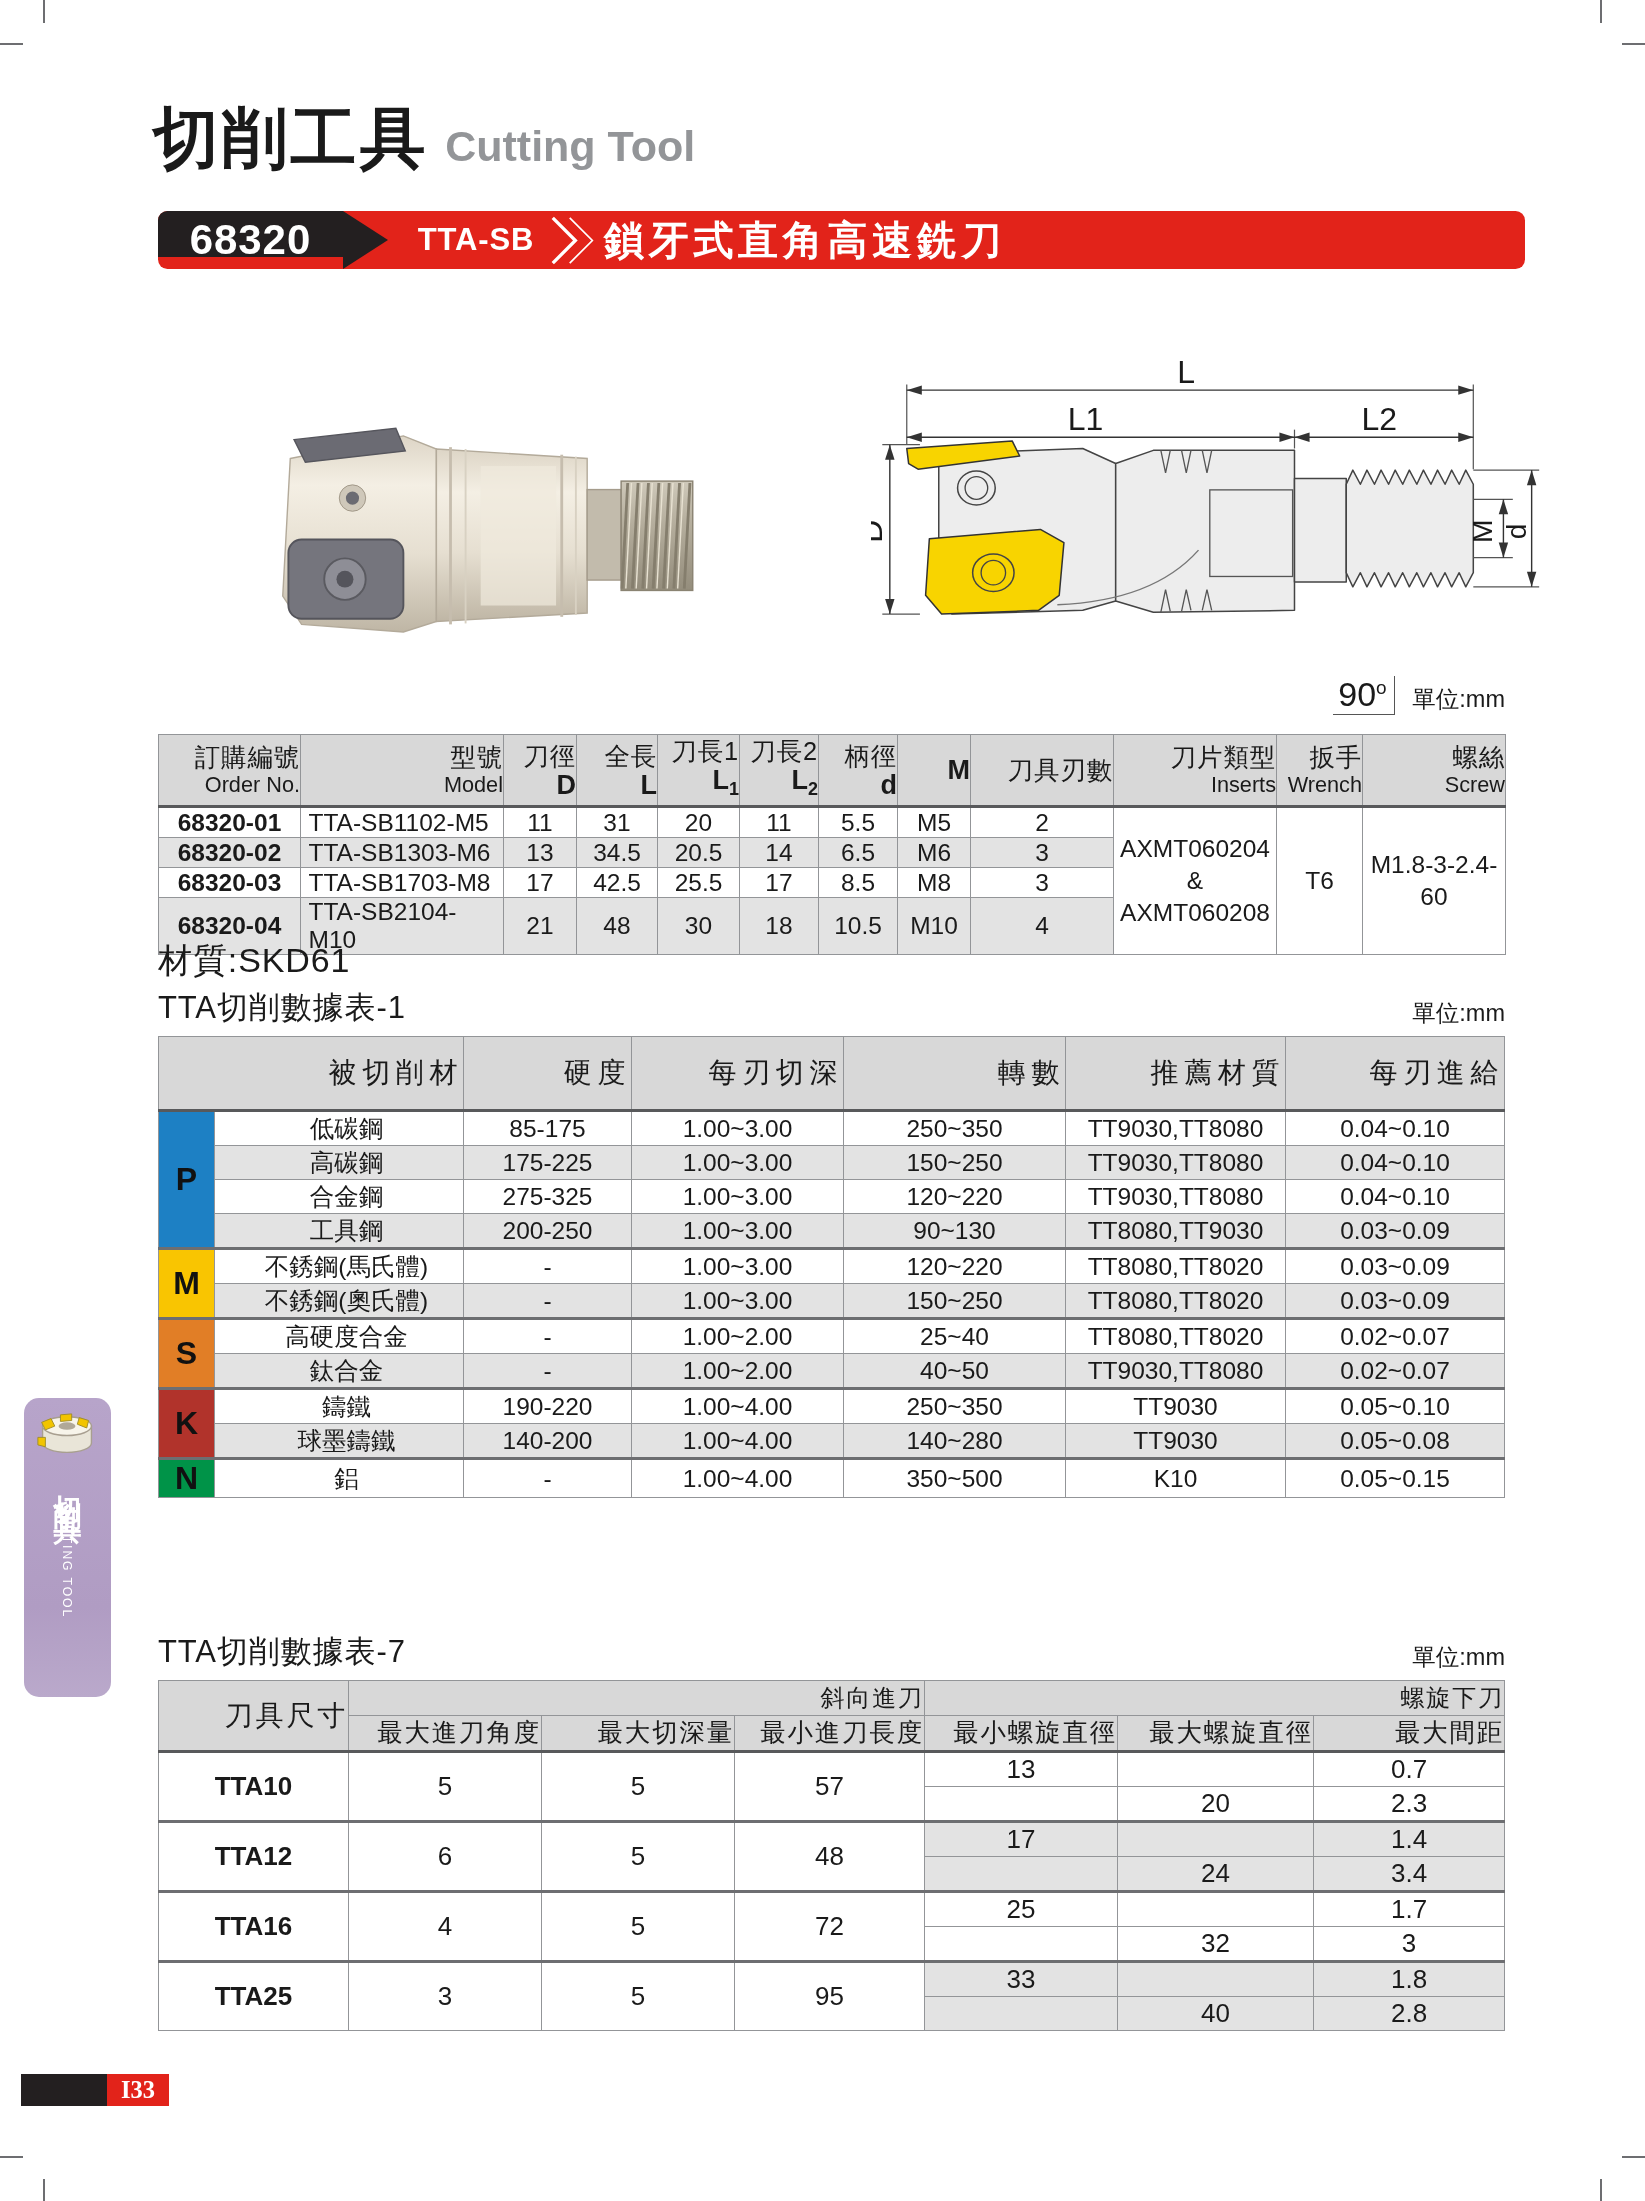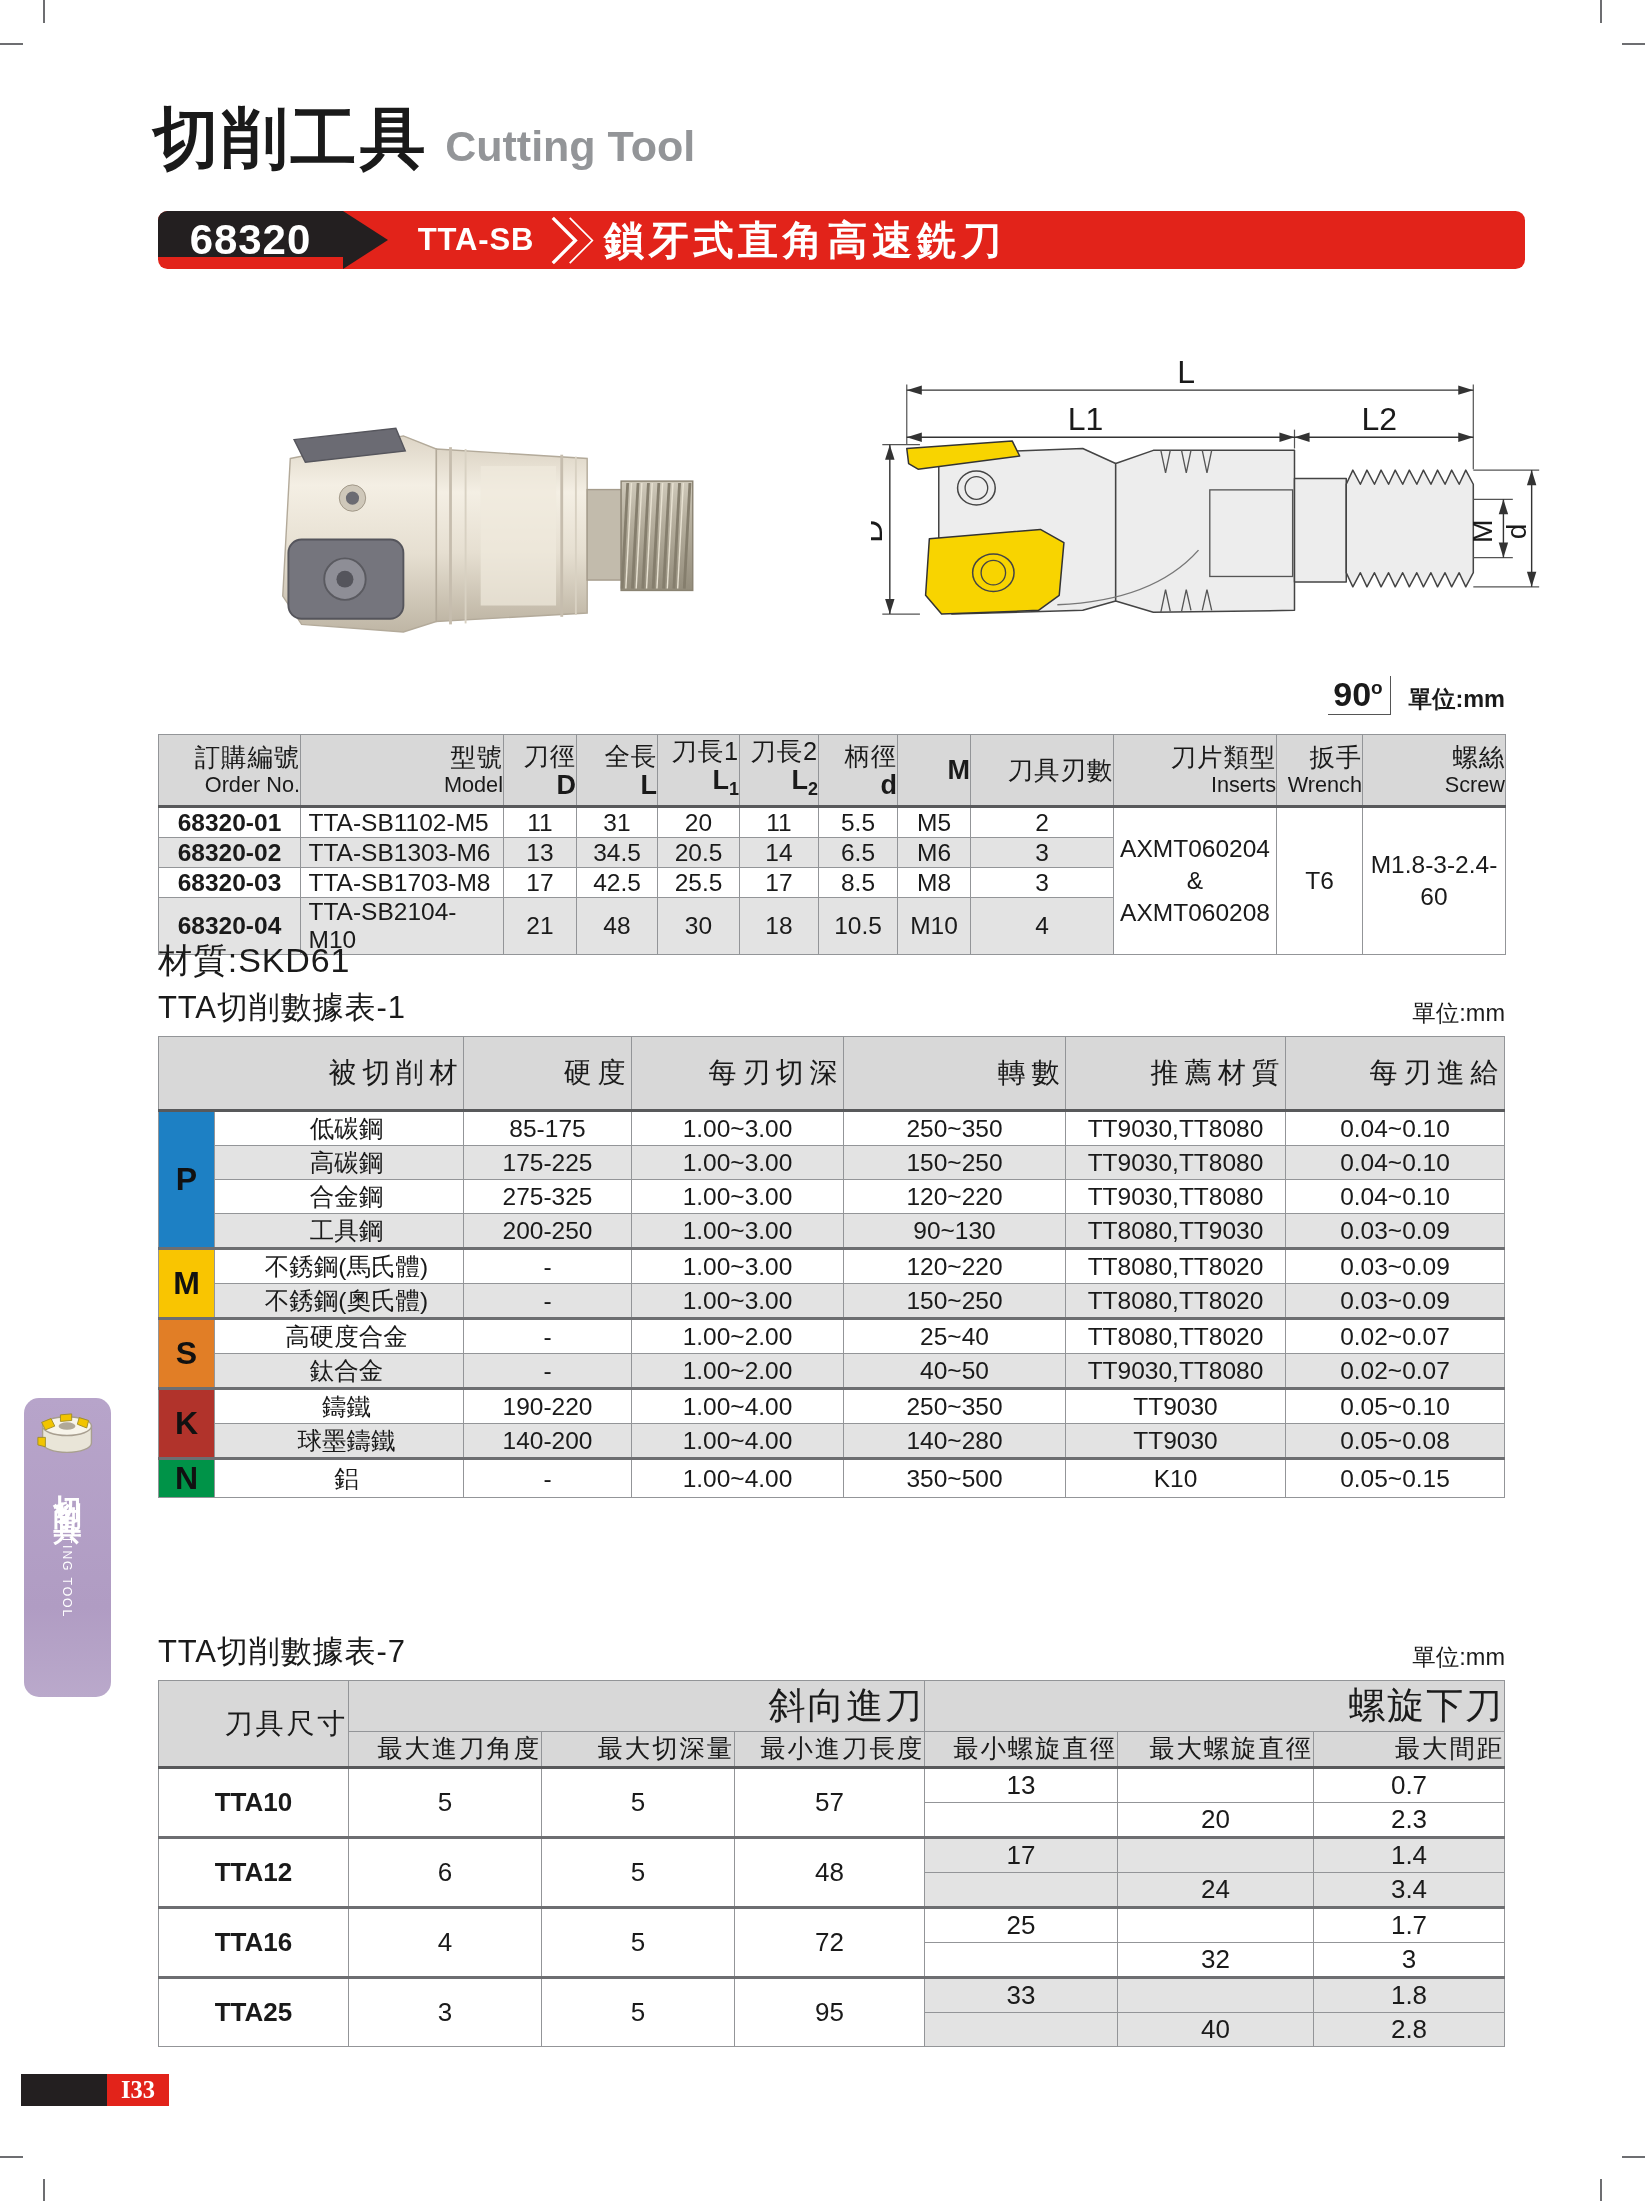--- a/index.html
+++ b/index.html
@@ -21,21 +21,21 @@
           border-top:29px solid transparent;border-bottom:29px solid transparent;border-left:45px solid #231f20;}
   .banner-series{position:absolute;left:252px;top:0;width:132px;text-align:center;color:#fff;
           font-size:31px;font-weight:bold;line-height:58px;letter-spacing:0.9px;}
   .banner-chev{position:absolute;left:391px;top:4.7px;}
   .banner-zh{position:absolute;left:446px;top:0;color:#fff;font-size:40px;font-weight:bold;
           line-height:58px;letter-spacing:4.7px;white-space:nowrap;}
   .subtitle{position:absolute;right:120px;top:277px;font-size:27px;font-weight:bold;}
   .subtitle sup{font-size:16px;}
 
   
-  .unit-row-spec{position:absolute;left:158px;top:676px;width:1347px;text-align:right;font-weight:bold;}
+  .unit-row-spec{position:absolute;left:158px;top:676px;width:1347px;text-align:right;}
   .angle90{display:inline-block;border-bottom:1.9px solid #555;border-right:1.9px solid #555;
            padding:0 7.5px 0.9px 5.6px;font-size:34px;line-height:1.1;vertical-align:bottom;}
   .angle90 sup{font-size:19px;}
   .unit-label{font-size:23.5px;margin-left:13px;vertical-align:bottom;line-height:32px;}
 
   .sec-title-row{position:absolute;width:1347px;left:158px;display:flex;justify-content:space-between;align-items:flex-end;}
   .sec-title{font-size:31px;letter-spacing:0.9px;}
   .sec-unit{font-size:23.5px;}
 
   
@@ -65,21 +65,21 @@
   .t1{position:absolute;left:158px;top:1036px;}
   .t1 thead th{height:72px;font-size:28px;letter-spacing:5.6px;}
   .t1 td{height:33px;font-size:24.5px;}
   .t1 td.chip{font-size:32px;font-weight:bold;color:#111;}
   .t1 td.mat{text-align:center;padding-left:15px;}
 
   
   .t2{position:absolute;left:158px;top:1680px;}
   .t2 thead th{letter-spacing:1.9px;}
   .t2 th.corner{font-size:28px;letter-spacing:2.8px;border-bottom:3.8px solid #58595b;}
-  .t2 th.group{height:34px;font-size:37px;border-bottom:1.9px solid #939598;}
+  .t2 th.group{height:34px;font-size:24px;border-bottom:1.9px solid #939598;}
   .t2 th.sub{height:32px;font-size:25.4px;border-top:1.9px solid #939598;}
   .t2 td, .t2 tbody th{height:33px;font-size:26px;background:#fff;}
   .t2 tbody th.size{font-weight:bold;font-size:26px;}
   .t2 td.shaded{background:#e3e3e3;}
 
   
   .side-tab{position:absolute;left:23.5px;top:1398px;width:87px;height:299px;
             background:linear-gradient(180deg,#b7a4ca 0%,#b09cc3 70%,#baa9cb 100%);
             border-radius:15px;display:flex;flex-direction:column;align-items:center;}
   .side-tab .vtext{writing-mode:vertical-rl;color:#fff;margin-top:9.4px;display:flex;align-items:center;}

